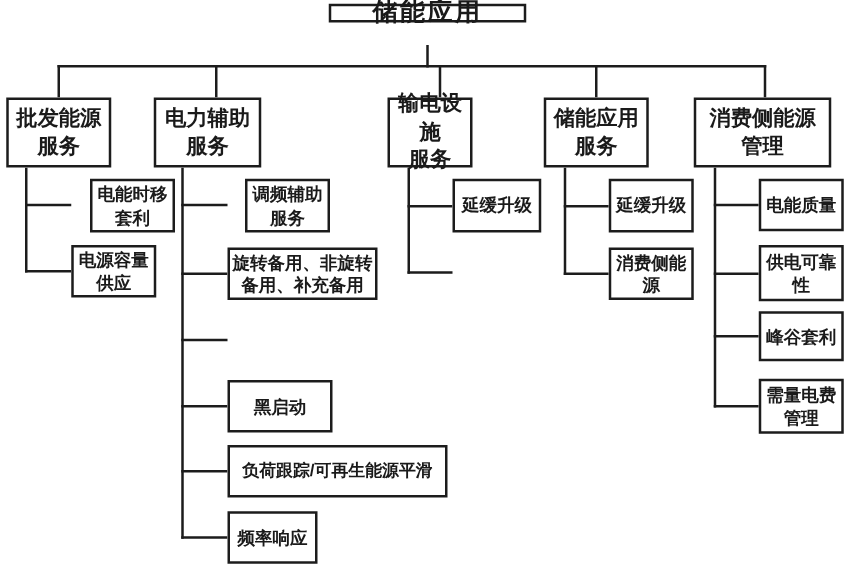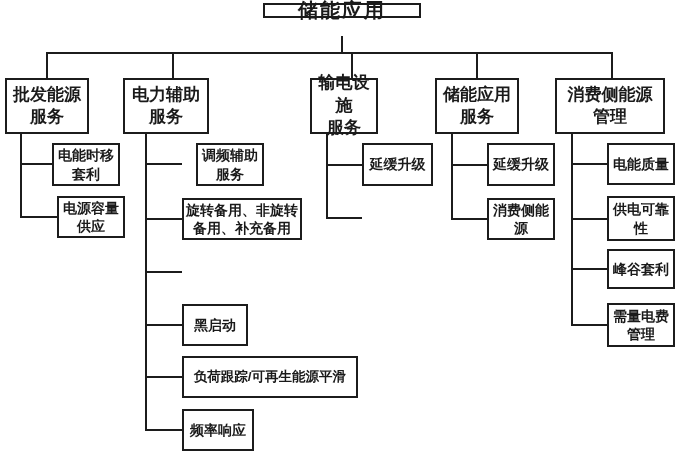--- a/index.html
+++ b/index.html
@@ -77,30 +77,30 @@
 服务</div>
   <div class="node branch-node" style="left:123px;top:78px;width:86px;height:56px">电力辅助
 服务</div>
   <div class="node branch-node" style="left:310px;top:78px;width:68px;height:56px">输电设施
 服务</div>
   <div class="node branch-node" style="left:435px;top:78px;width:84px;height:56px">储能应用
 服务</div>
   <div class="node branch-node" style="left:555px;top:78px;width:110px;height:56px">消费侧能源
 管理</div>
 
-  <div class="node leaf-node" style="left:52px;top:143px;width:68px;height:43px">电能时移
+  <div class="node leaf-node" style="left:72px;top:143px;width:68px;height:43px">电能时移
 套利</div>
   <div class="node leaf-node" style="left:57px;top:196px;width:68px;height:42px">电源容量
 供应</div>
 
   <div class="node leaf-node" style="left:196px;top:143px;width:68px;height:43px">调频辅助
 服务</div>
   <div class="node leaf-node" style="left:182px;top:198px;width:120px;height:42px">旋转备用、非旋转
 备用、补充备用</div>
-  <div class="node leaf-node" style="left:182px;top:304px;width:66px;height:42px">黑启动</div>
+  <div class="node leaf-node" style="left:182px;top:304px;width:84px;height:42px">黑启动</div>
   <div class="node leaf-node tight" style="left:182px;top:356px;width:176px;height:42px">负荷跟踪/可再生能源平滑</div>
   <div class="node leaf-node" style="left:182px;top:409px;width:72px;height:42px">频率响应</div>
 
   <div class="node leaf-node" style="left:362px;top:143px;width:71px;height:43px">延缓升级</div>
 
   <div class="node leaf-node" style="left:487px;top:143px;width:68px;height:43px">延缓升级</div>
   <div class="node leaf-node" style="left:487px;top:198px;width:68px;height:42px">消费侧能源</div>
 
   <div class="node leaf-node" style="left:607px;top:143px;width:68px;height:42px">电能质量</div>
   <div class="node leaf-node" style="left:607px;top:196px;width:68px;height:45px">供电可靠

